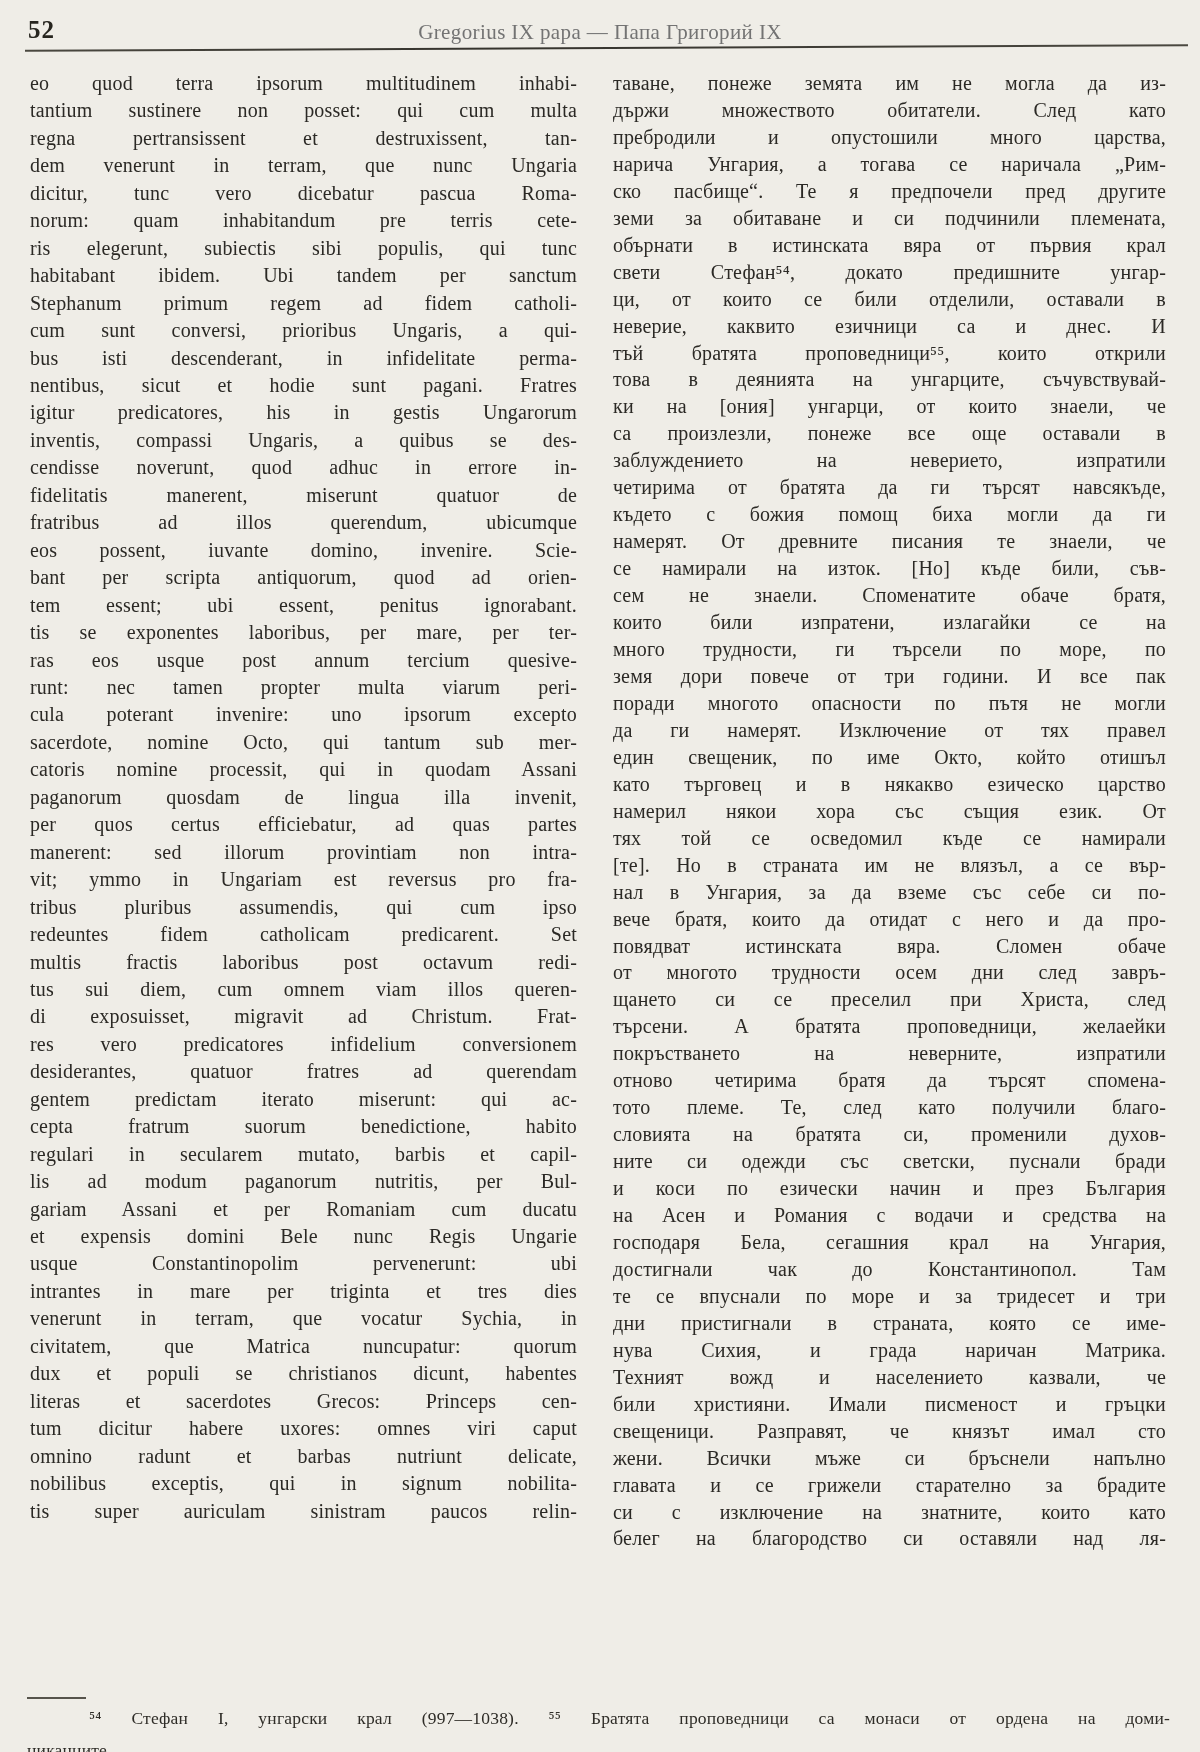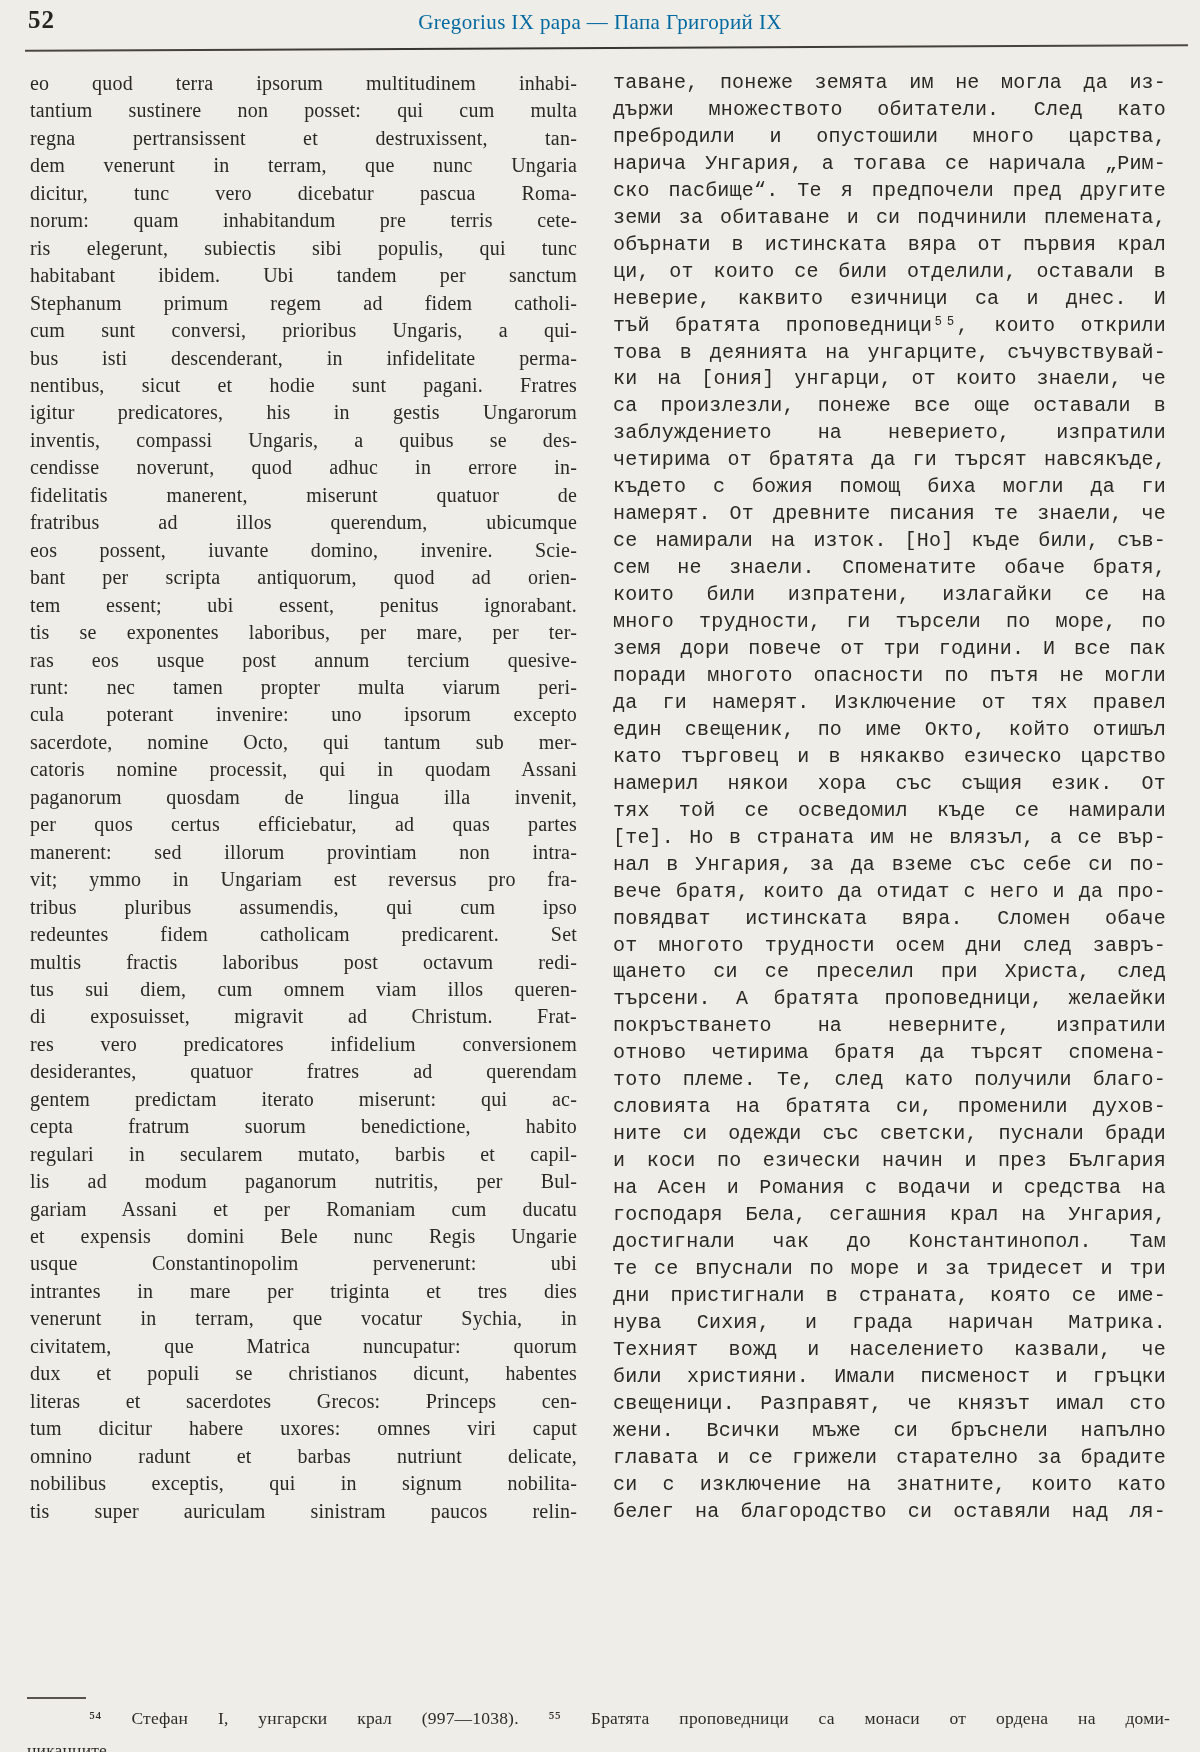--- a/index.html
+++ b/index.html
@@ -9,42 +9,42 @@
     background:#efede7;
   }
   .page{
     position:relative;width:1200px;height:1752px;overflow:hidden;
     background:
       radial-gradient(ellipse at 48% 38%, rgba(255,255,255,0.45), rgba(255,255,255,0) 62%),
       linear-gradient(135deg,#f4f2ec 0%,#f1efe9 55%,#ecead e3 100%),
       #f1efe9;
     color:#2b2925;
   }
-  .pagehead{position:absolute;top:0;left:0;right:0;height:42px;}
+  .pagehead{position:absolute;top:10px;left:0;right:0;height:42px;}
   .pagenum{
     position:absolute;left:28px;top:6px;
     font-size:25px;font-weight:bold;letter-spacing:1px;color:#27251f;
   }
   .pagetitle{
     display:block;text-align:center;padding-top:10px;
-    font-size:21px;letter-spacing:0.4px;color:#0369a1;
+    font-size:21px;letter-spacing:0.4px;color:#737373;
   }
   .rule{
     position:absolute;left:25px;right:12px;top:47px;height:2px;
     background:linear-gradient(to right,#4a4840,#35332d 40%,#4a4840);
     transform:rotate(-0.28deg);
   }
   .columns{position:absolute;left:0;top:70px;width:1200px;}
   .col{position:absolute;top:0;}
   .col .line{
     text-align:justify;text-align-last:justify;
     letter-spacing:0.2px;white-space:normal;
   }
   .col-left{left:30px;width:547px;font-size:20px;line-height:27.45px;}
-  .col-right{left:613px;width:553px;font-size:20px;line-height:26.95px;font-family:Liberation Mono, monospace;}
+  .col-right{left:613px;width:553px;font-size:20px;line-height:26.95px;}
   .fnrule{
     position:absolute;left:27px;top:1697px;width:59px;height:2px;background:#56544c;
   }
   .footnotes{
     position:absolute;left:27px;top:1702px;width:1143px;
     font-size:17.5px;line-height:32px;color:#2e2c27;
   }
   .footnotes .line{text-align:left;letter-spacing:0.2px;}
   .footnotes .line:first-child{
     text-indent:62px;text-align:justify;text-align-last:justify;
@@ -119,20 +119,21 @@
         <div class="line">tis super auriculam sinistram paucos relin-</div>
       </div>
     <div class="col col-right">
         <div class="line">таване, понеже земята им не могла да из-</div>
         <div class="line">държи множеството обитатели. След като</div>
         <div class="line">пребродили и опустошили много царства,</div>
         <div class="line">нарича Унгария, а тогава се наричала „Рим-</div>
         <div class="line">ско пасбище“. Те я предпочели пред другите</div>
         <div class="line">земи за обитаване и си подчинили племената,</div>
         <div class="line">обърнати в истинската вяра от първия крал</div>
+        <div class="line">свети Стефан⁵⁴, докато предишните унгар-</div>
         <div class="line">ци, от които се били отделили, оставали в</div>
         <div class="line">неверие, каквито езичници са и днес. И</div>
         <div class="line">тъй братята проповедници⁵⁵, които открили</div>
         <div class="line">това в деянията на унгарците, съчувствувай-</div>
         <div class="line">ки на [ония] унгарци, от които знаели, че</div>
         <div class="line">са произлезли, понеже все още оставали в</div>
         <div class="line">заблуждението на неверието, изпратили</div>
         <div class="line">четирима от братята да ги търсят навсякъде,</div>
         <div class="line">където с божия помощ биха могли да ги</div>
         <div class="line">намерят. От древните писания те знаели, че</div>

